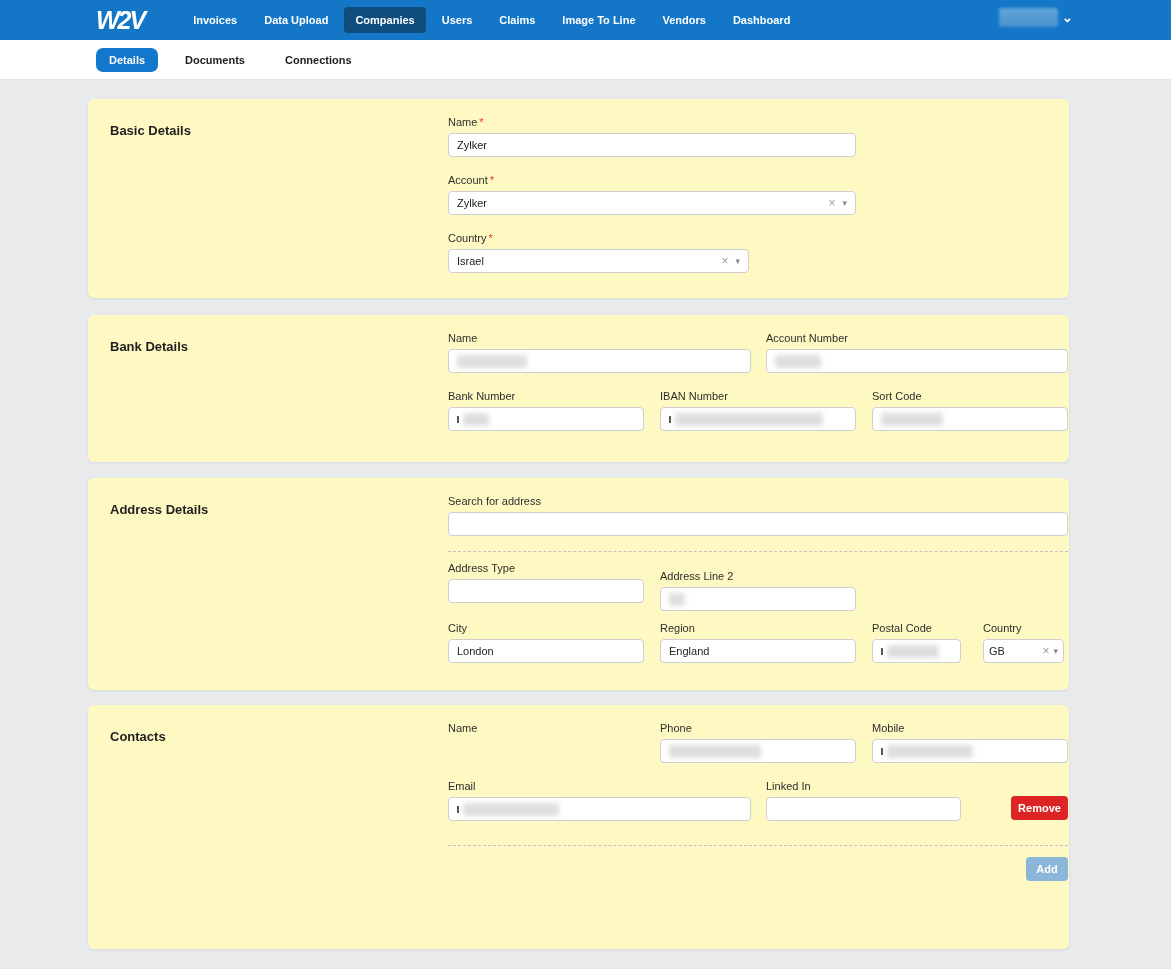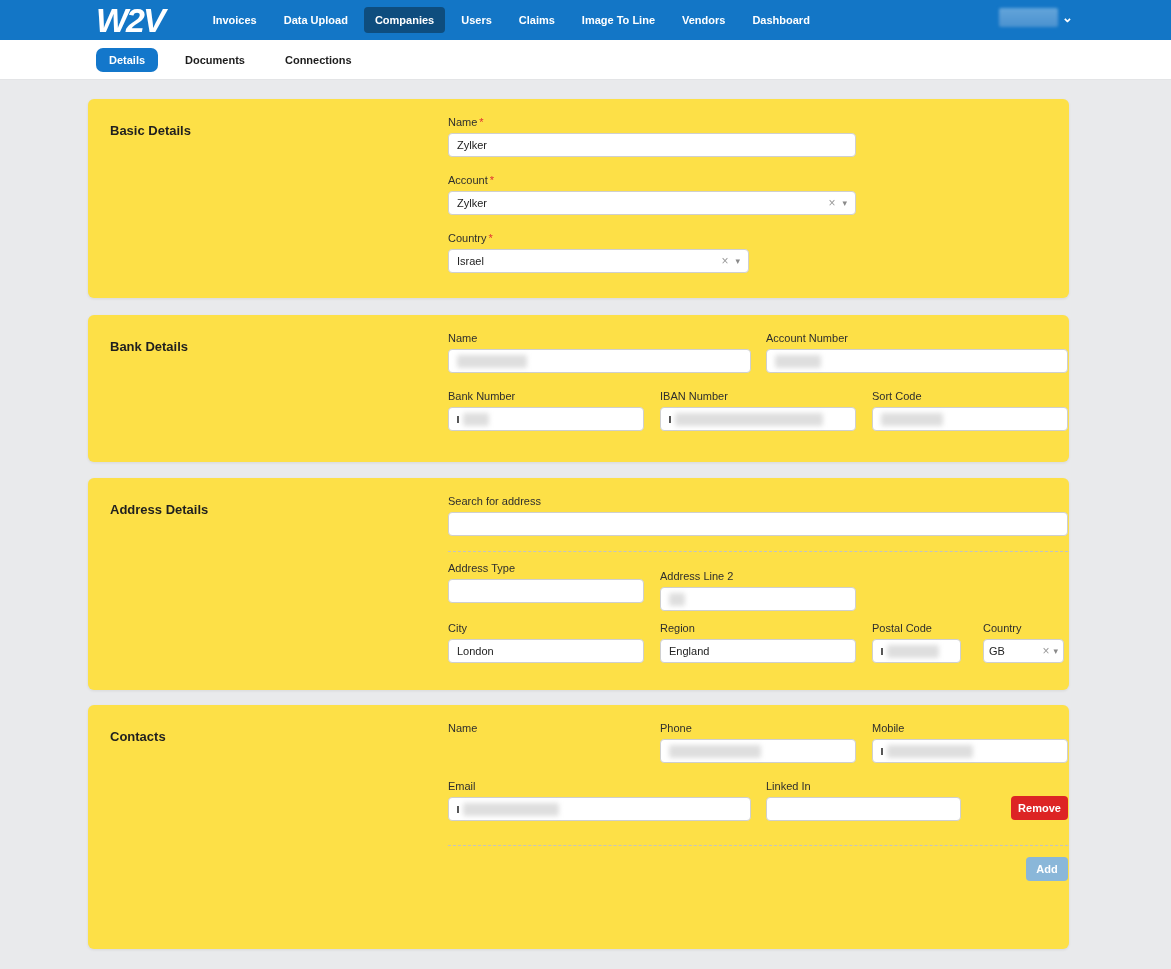--- a/index.html
+++ b/index.html
@@ -1,40 +1,40 @@
 <!DOCTYPE html>
 <html><head>
 <meta charset="utf-8">
 <style>
   * { margin:0; padding:0; box-sizing:border-box; }
   html,body { width:1171px; height:969px; overflow:hidden;
     font-family:"Liberation Sans", sans-serif; background:#e9eaec; }
 
   
   .topnav { height:40px; background:#1376c6; display:flex; align-items:center; position:relative; }
-  .logo { margin-left:96px; color:#fff; font-size:34px; font-weight:800; font-style:italic;
+  .logo { margin-left:96px; color:#fff; font-size:25px; font-weight:800; font-style:italic;
     letter-spacing:-2px; line-height:40px; user-select:none; }
   .nav-items { display:flex; align-items:flex-end; margin-left:38px; gap:5px; }
   .nav-item { color:#fff; font-size:11px; font-weight:700; padding:7px 11px; border-radius:4px;
     cursor:pointer; white-space:nowrap; }
   .nav-item.active { background:#0e4d7e; }
   .user-dropdown { position:absolute; right:98px; top:8px; display:flex; align-items:center; gap:4px; cursor:pointer; }
   .user-blur { width:59px; height:19px; border-radius:2px;
     background:linear-gradient(180deg,#63a4da,#4a91cf); filter:blur(1.5px); }
   .chev { color:#fff; font-size:13px; font-weight:700; line-height:19px; }
 
   
   .tabsrow { height:40px; background:#fff; display:flex; align-items:center; padding-left:96px; gap:14px;
     border-bottom:1px solid #e3e4e6; }
   .tab { font-size:11px; font-weight:700; color:#1c1c1c; padding:6px 13px; border-radius:4px; cursor:pointer; }
   .tab.active { background:#1377cb; color:#fff;border-radius:7px; }
 
   
   .main { padding-top:19px; }
-  .card { width:981px; margin:0 0 0 88px; background:#fde047; border-radius:6px;
+  .card { width:981px; margin:0 0 0 88px; background:#fef9c3; border-radius:6px;
     box-shadow:0 1px 3px rgba(0,0,0,0.08); display:flex; }
   .card-title-col { width:340px; flex:0 0 340px; padding:24px 0 0 22px; }
   .card-title { font-size:13px; font-weight:700; color:#1f1f1f; }
   .form-col { width:620px; flex:0 0 620px; padding-top:17px;margin-left:20px; }
 
   .mb17 { margin-bottom:17px; }
 
   .field label { display:block; font-size:11px; color:#2e2e2e; margin-bottom:5px; }
   .req { color:#e03131; margin-left:2px; }
   .tb { width:100%; height:24px; border:1px solid #cfcfcf; border-radius:4px; background:#fff;

